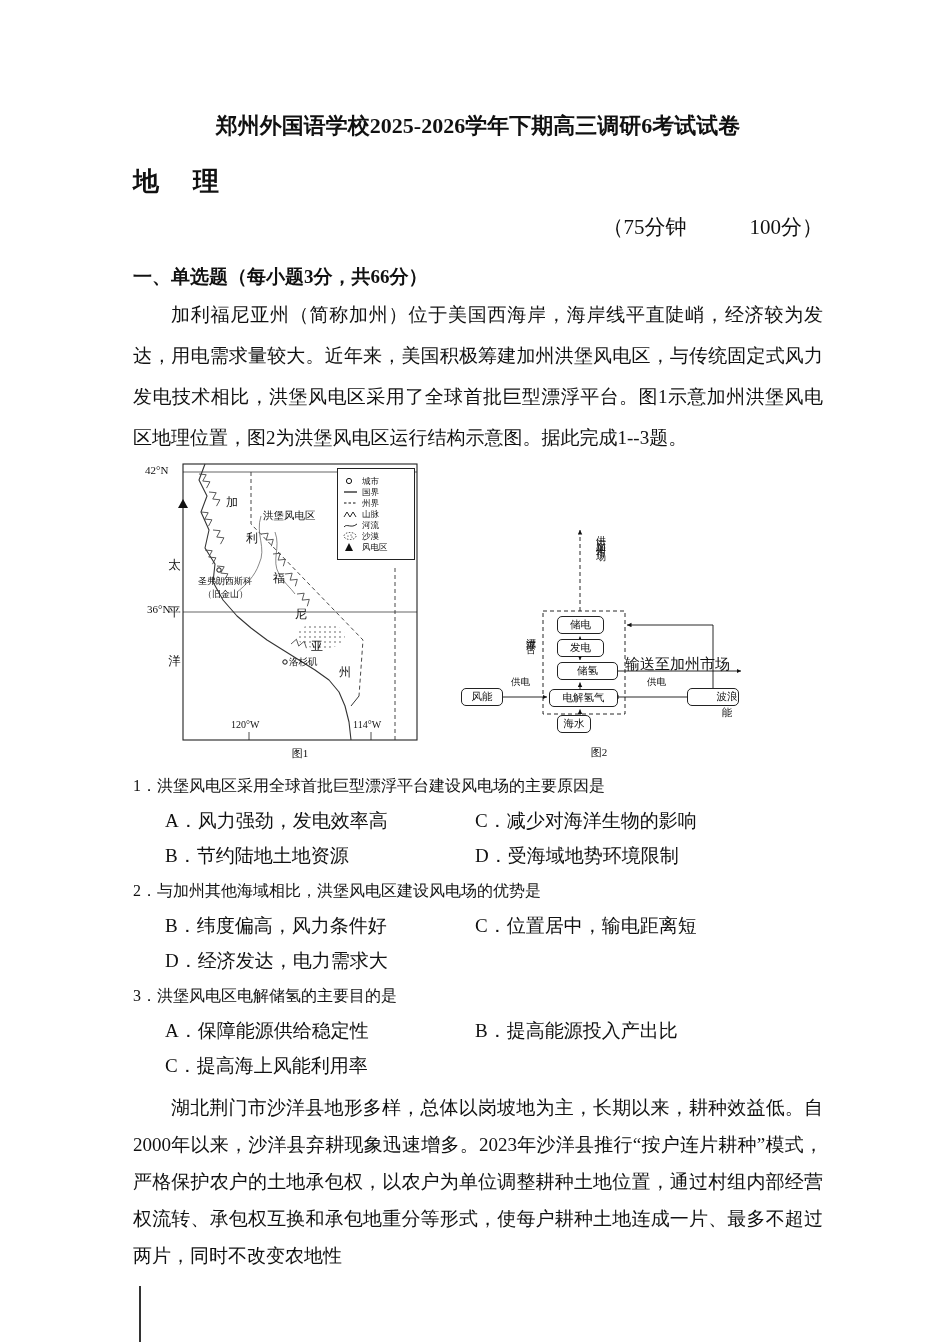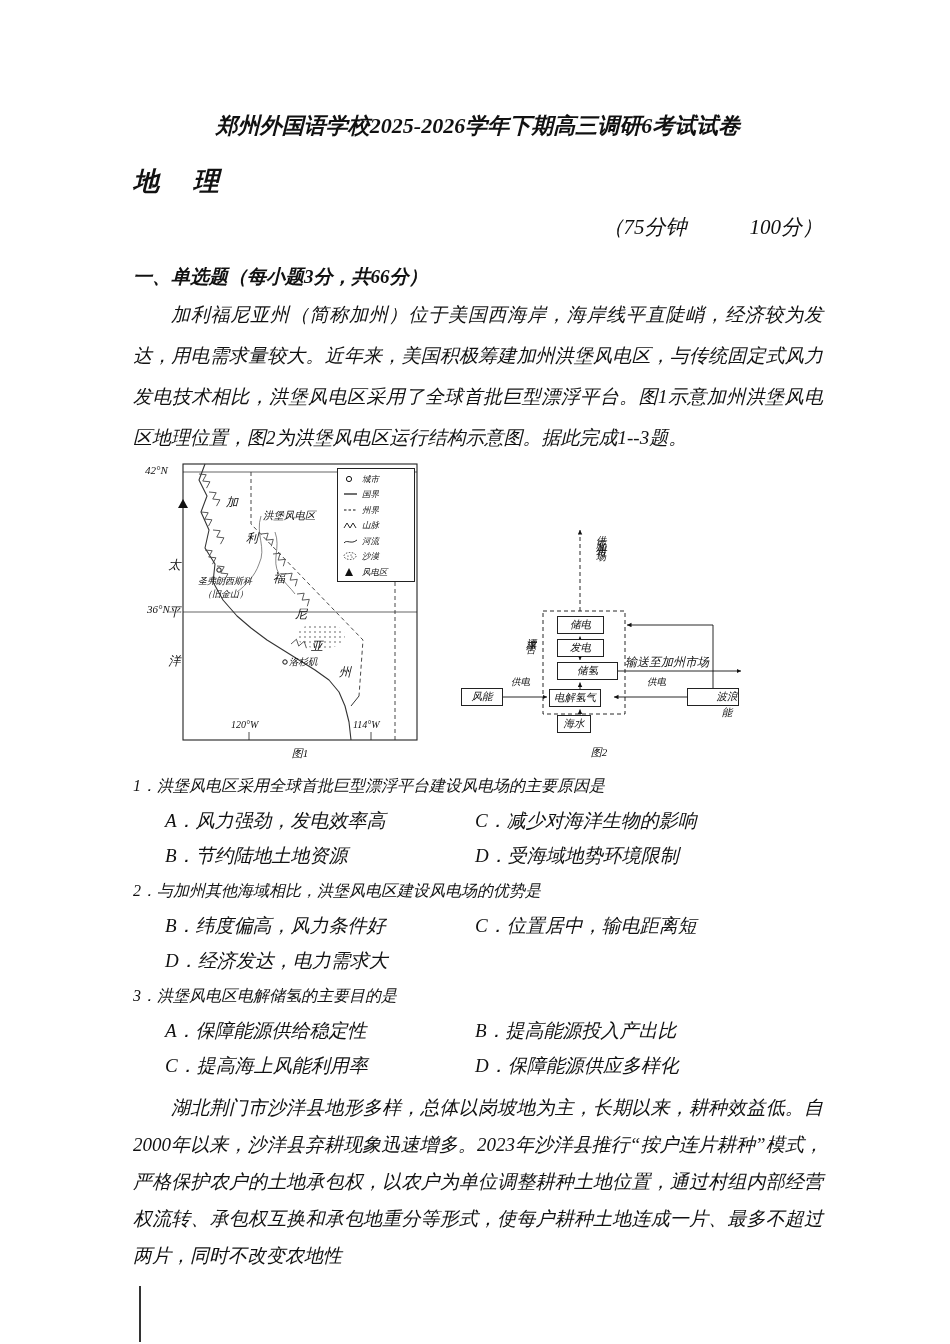--- a/index.html
+++ b/index.html
@@ -6,21 +6,20 @@
   html,body { margin:0; padding:0; background:#fff; }
   .page {
     position: relative;
     width: 950px; height: 1344px;
     margin: 0 auto;
     background: #fff;
     color: #111;
     font-family: "Liberation Serif", "DejaVu Serif", serif;
     padding: 112px 127px 0 133px;
     overflow: hidden;
-    font-style: italic;
   }
   .title { font-size:22px; font-weight:bold; text-align:center; margin:0; line-height:1.3; }
   .subject { font-size:26px; font-weight:bold; text-align:left; margin:24px 0 0; letter-spacing:4px; line-height:1.3; }
   .duration { font-size:21px; text-align:right; margin-top:16px; line-height:1.3; }
   .section-heading { font-size:19px; font-weight:bold; margin-top:22px; line-height:1.4; }
   .para { font-size:19px; line-height:41px; text-align:justify; text-indent:2em; margin:4px 0 0; }
   .para2 { font-size:19px; line-height:37px; text-align:justify; text-indent:2em; margin:6px 0 0; }
 
   .figures { display:flex; align-items:flex-start; margin-top:2px; }
   .fig1 { position:relative; width:280px; height:308px; margin-left:10px; flex:0 0 auto; }
@@ -38,40 +37,40 @@
   .ocean { left:24px; top:88px; font-size:12.5px; letter-spacing:48px; }
   .windfarm { left:120px; top:50px; font-size:10.5px; }
   .sf1 { left:55px; top:116px; font-size:9px; }
   .sf2 { left:60px; top:129px; font-size:9px; }
   .la { left:146px; top:197px; font-size:9.5px; }
   .schar { font-size:12px; }
   .sc0 { left:83px; top:36px; } .sc1 { left:103px; top:72px; } .sc2 { left:130px; top:112px; }
   .sc3 { left:152px; top:148px; } .sc4 { left:168px; top:180px; } .sc5 { left:196px; top:206px; }
   .f1cap { left:40px; top:287px; width:234px; text-align:center; font-size:11px; }
 
-  .legend { position:absolute; left:194px; top:8px; width:78px; height:114px;
+  .legend { position:absolute; left:194px; top:8px; width:78px; height:92px;
     border:1px solid #222; background:#fff; padding:4px 3px 4px 5px;
-    display:flex; flex-direction:column; justify-content:space-between; z-index:3; }
+    display:flex; flex-direction:column; justify-content:center; z-index:3; }
   .legend-row { display:flex; align-items:center; height:11px; }
   .legend-sym { width:19px; display:flex; align-items:center; flex:0 0 auto; }
   .legend-label { font-size:8.5px; line-height:1; }
 
   
-  .f2box { position:absolute; border:1px solid #222; border-radius:0; height:18px;
+  .f2box { position:absolute; border:1px solid #222; border-radius:5px; height:18px;
     font-size:10.5px; line-height:16px; text-align:center; background:#fff; z-index:2; }
   .b-store  { left:108px; top:100px; width:47px; }
   .b-gen    { left:108px; top:123px; width:47px; }
   .b-h2     { left:108px; top:146px; width:61px; }
-  .b-elec   { left:100px; top:173px; width:52px; }
+  .b-elec   { left:100px; top:173px; width:69px; }
   .b-sea    { left:108px; top:199px; width:34px; }
   .b-wind   { left:12px;  top:172px; width:42px; }
   .b-wave   { left:238px; top:172px; width:52px;padding-left:28px; }
   .f2-top    { left:146px; top:12px;  font-size:10px; letter-spacing:3px; }
   .f2-plat   { left:76px;  top:114px; font-size:10px; letter-spacing:2px; }
-  .f2-trans  { left:176px; top:140px; font-size:12px; }
+  .f2-trans  { left:176px; top:140px; font-size:15px; }
   .f2-supL   { left:62px;  top:161px; font-size:9.5px; }
   .f2-supR   { left:198px; top:161px; font-size:9.5px; }
   .f2cap     { left:90px;  top:230px; width:120px; text-align:center; font-size:11px; }
 
   .question { }
   .stem { font-size:16px; line-height:35px; }
   .options { display:grid; grid-template-columns:310px auto; padding-left:32px; }
   .opt { font-size:19px; line-height:35px; }
 
   .artifact { position:absolute; left:139px; top:1286px; width:2px; height:56px; background:#333; }
@@ -290,20 +289,19 @@
       <div class="opt">D．经济发达，电力需求大</div>
     </div>
   </div>
 
   <div class="question">
     <div class="stem">3．洪堡风电区电解储氢的主要目的是</div>
     <div class="options">
       <div class="opt">A．保障能源供给稳定性</div>
       <div class="opt">B．提高能源投入产出比</div>
       <div class="opt">C．提高海上风能利用率</div>
-      <div class="opt">D．保障能源供应多样化</div>
     </div>
   </div>
 
   <p class="para2">湖北荆门市沙洋县地形多样，总体以岗坡地为主，长期以来，耕种效益低。自2000年以来，沙洋县弃耕现象迅速增多。2023年沙洋县推行“按户连片耕种”模式，严格保护农户的土地承包权，以农户为单位调整耕种土地位置，通过村组内部经营权流转、承包权互换和承包地重分等形式，使每户耕种土地连成一片、最多不超过两片，同时不改变农地性</p>
 
   <div class="artifact"></div>
 </div>
 
 </body></html>

